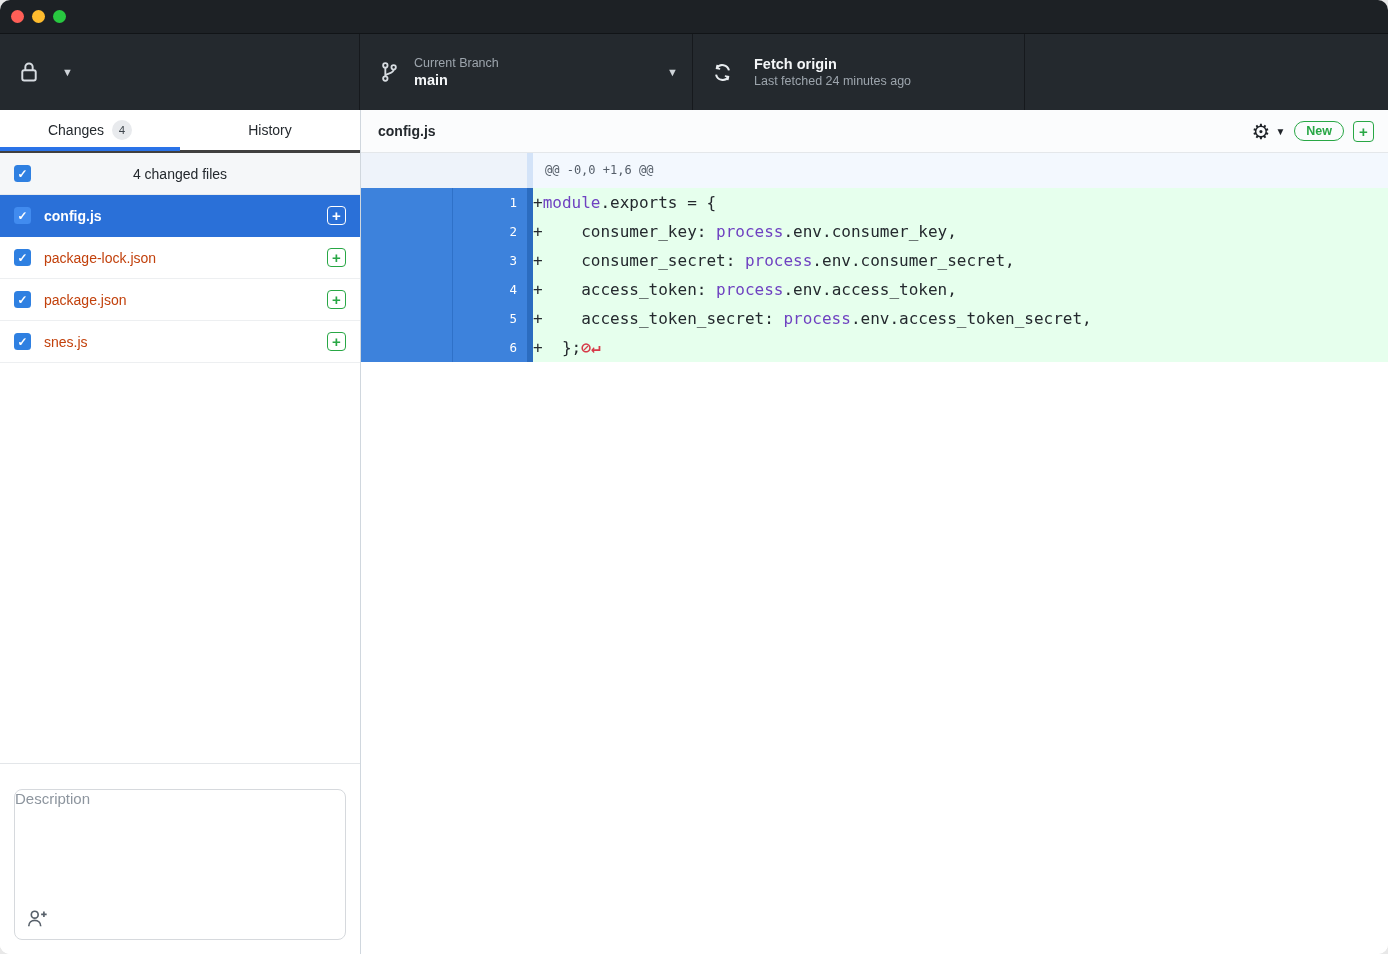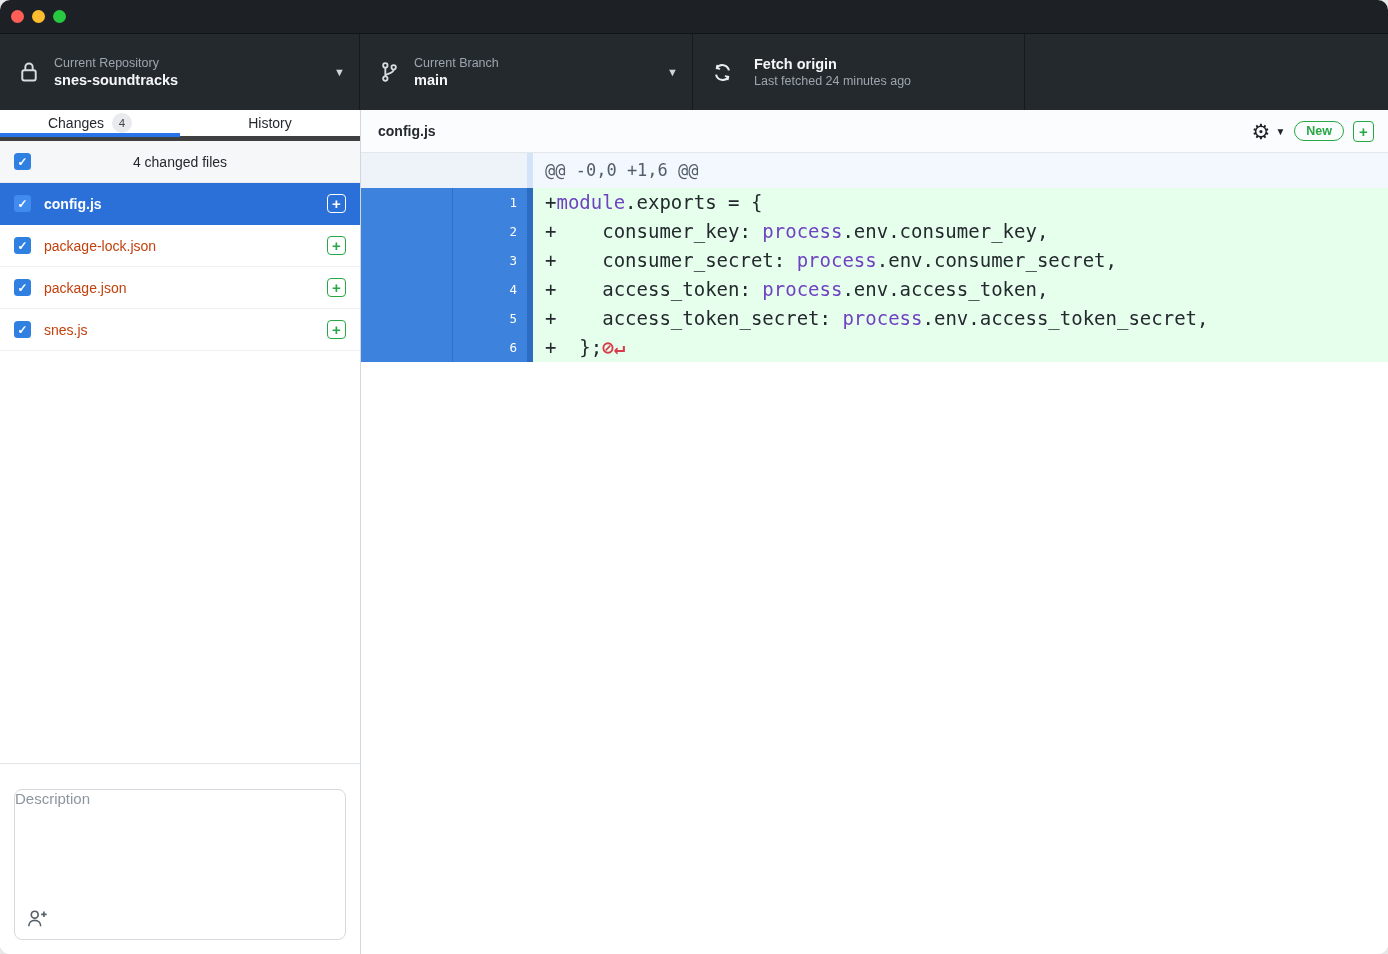--- a/index.html
+++ b/index.html
@@ -24,21 +24,21 @@
   .tb-text { flex:1; min-width:0; }
   .tb-label { font-size:12.5px; color:#9da5ad; display:block; margin-bottom:2px; }
   .tb-value { font-size:14.5px; font-weight:bold; color:#f4f6f8; display:block; }
   .tb-caret { color:#cfd4d9; font-size:11px; margin-left:8px; flex:none; }
 
   
   .content { flex:1; display:flex; min-height:0; }
 
   
   .sidebar { width:361px; flex:none; border-right:1px solid #d0d7de; display:flex; flex-direction:column; background:#fff; }
-  .tabs { height:31px; display:flex; flex:none; border-bottom:5px solid #404040; }
+  .tabs { height:43px; display:flex; flex:none; border-bottom:3px solid #404040; }
   .tab { flex:1; display:flex; align-items:center; justify-content:center; font-size:14px; color:#24292e; position:relative; cursor:pointer; }
   .tab.active::after { content:""; position:absolute; left:0; right:0; bottom:-1px; height:4px; background:#2a73e8; }
   .tab-badge { margin-left:8px; background:#e8eaed; color:#3f464d; font-size:11.5px; min-width:20px; height:20px; border-radius:10px; display:inline-flex; align-items:center; justify-content:center; padding:0 6px; }
 
   .files-header { height:42px; flex:none; background:#f5f7f9; border-bottom:1px solid #e8eaed; display:flex; align-items:center; padding:0 14px; position:relative; }
   .files-header .row-label { position:absolute; left:0; right:0; text-align:center; font-size:14px; color:#24292e; }
   .checkbox { width:17px; height:17px; border-radius:3.5px; background:#2f80e1; color:#fff; font-size:12px; font-weight:bold; display:inline-flex; align-items:center; justify-content:center; flex:none; line-height:1; }
 
   .file-list { flex:none; }
   .file-row { height:42px; display:flex; align-items:center; padding:0 14px; border-bottom:1px solid #edeff1; background:#fff; cursor:pointer; }
@@ -76,25 +76,25 @@
   .new-badge { border:1.5px solid #28a745; color:#28a745; border-radius:999px; font-size:12.5px; font-weight:bold; padding:2px 11px; }
 
   .diff { flex:1; overflow:hidden; font-family:"DejaVu Sans Mono", monospace; }
   .diff-row { display:flex; }
   .gut { flex:none; }
   .g1 { width:92px; }
   .g2 { width:80px; text-align:right; }
   .hunk-row { height:35px; }
   .hunk-row .g1, .hunk-row .g2 { background:#eef3fa; }
   .hunk-row .g2 { border-right:6px solid #d3e3f8; }
-  .hunk-row .hunk-text { flex:1; background:#f3f8fe; font-size:17px; color:#545d68; line-height:35px; padding-left:12px; white-space:pre; }
+  .hunk-row .hunk-text { flex:1; background:#f3f8fe; font-size:12px; color:#545d68; line-height:35px; padding-left:12px; white-space:pre; }
   .add-row { height:29px; }
   .add-row .g1 { background:#3d82dc; border-right:1px solid #2f71c8; }
   .add-row .g2 { background:#3d82dc; border-right:6px solid #2b6cc0; color:#fff; font-size:12.5px; line-height:29px; padding-right:10px; }
-  .add-row .code { flex:1; background:#e6ffed; font-size:19px; line-height:29px; padding-left:12px; white-space:pre; color:#24292e; }
+  .add-row .code { flex:1; background:#e6ffed; font-size:16px; line-height:29px; white-space:pre; color:#24292e; }
   .seg.k { color:#6f42c1; }
   .seg.err { color:#d73a49; font-weight:bold; }
 
   svg { display:block; }
 </style>
 </head>
 <body>
 
 <div class="window">
 
@@ -104,24 +104,20 @@
     <span class="light green"></span>
   </div>
 
   <div class="toolbar">
     <div class="tb-section repo">
       <span class="tb-icon">
         <svg width="20" height="22" viewBox="0 0 16 18" fill="none" stroke="#d7dce1" stroke-width="1.6">
           <rect x="2.5" y="7.5" width="11" height="8.5" rx="1.6"></rect>
           <path d="M5 7.5 V5 a3 3 0 0 1 6 0 V7.5"></path>
         </svg>
-      </span>
-      <span class="tb-text">
-        <span class="tb-label">Current Repository</span>
-        <span class="tb-value">snes-soundtracks</span>
       </span>
       <span class="tb-caret">▼</span>
     </div>
     <div class="tb-section branch">
       <span class="tb-icon">
         <svg width="20" height="22" viewBox="0 0 16 18" fill="none" stroke="#d7dce1" stroke-width="1.5">
           <circle cx="5" cy="3.6" r="1.8"></circle>
           <circle cx="5" cy="14.4" r="1.8"></circle>
           <circle cx="11.8" cy="5.2" r="1.8"></circle>
           <path d="M5 5.4 V12.6"></path>

